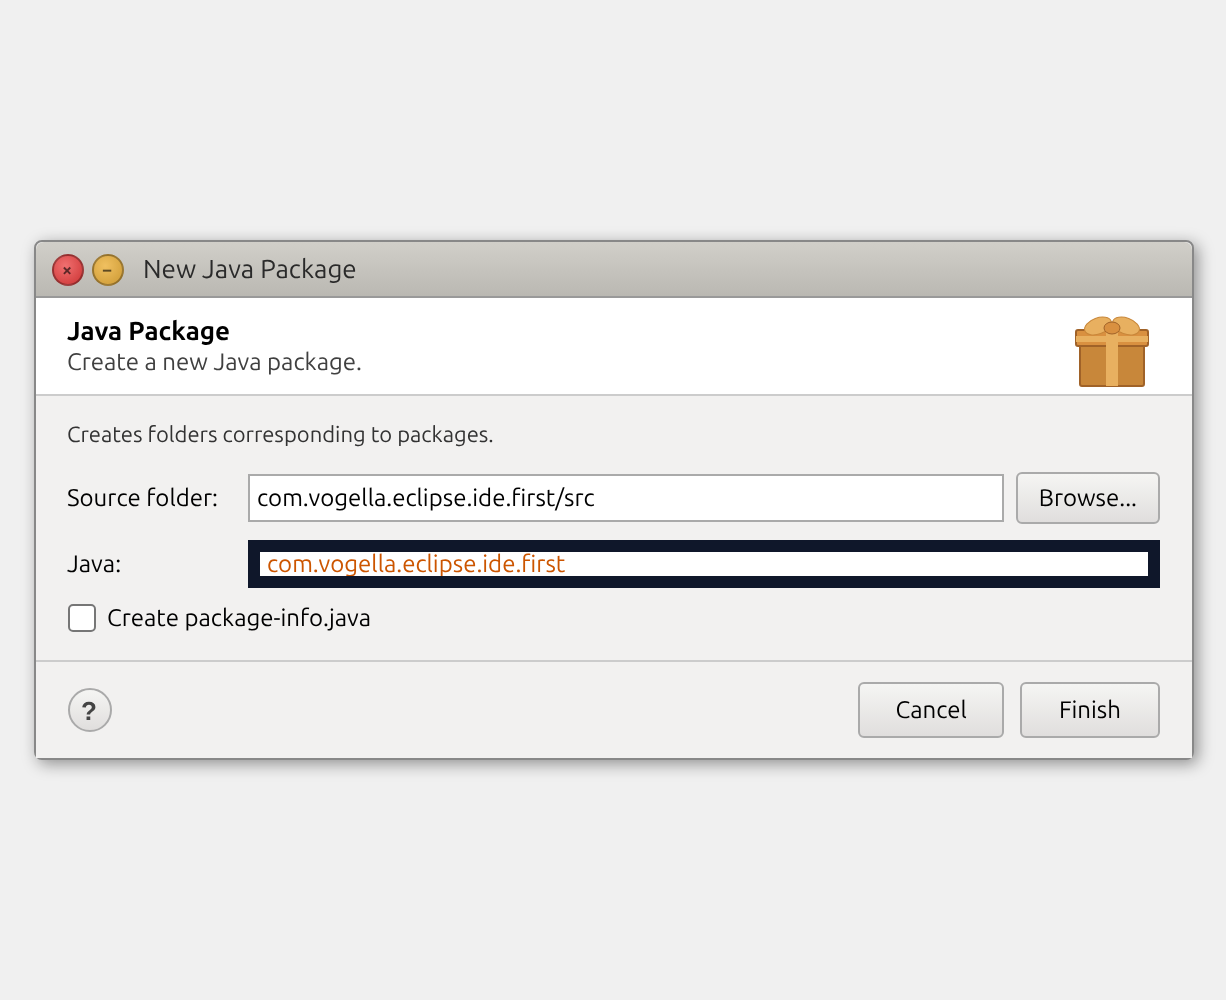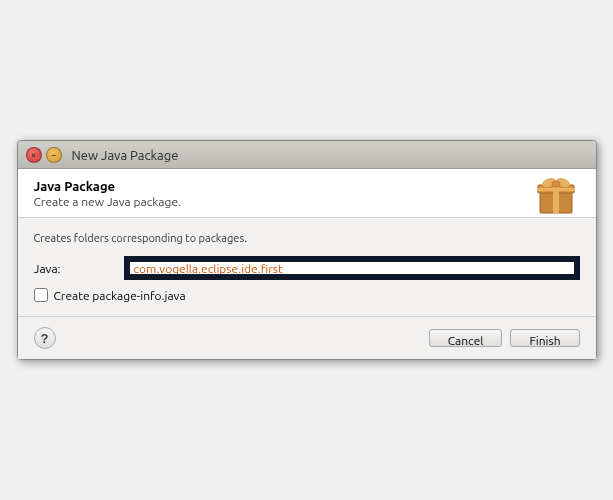--- a/index.html
+++ b/index.html
@@ -205,21 +205,21 @@
       color: #444;
     }
 
     .footer-right {
       display: flex;
       gap: 8px;
     }
 
     .action-btn {
       padding: 4px 18px;
-      height: 18px;
+      height: 28px;
       background: linear-gradient(to bottom, #f5f5f3, #e0dedd);
       border: 1px solid #aaa;
       border-radius: 3px;
       font-size: 12px;
       font-family: inherit;
       cursor: pointer;
     }
 
     .action-btn-primary {
       background: linear-gradient(to bottom, #f5f5f3, #e0dedd);
@@ -267,20 +267,25 @@
         <ellipse cx="27" cy="12" rx="7" ry="4" fill="#e8b060" stroke="#c8873a" stroke-width="0.5" transform="rotate(20 27 12)"></ellipse>
 
         <ellipse cx="20" cy="13" rx="4" ry="3" fill="#d99040" stroke="#a06228" stroke-width="0.5"></ellipse>
       </svg>
     </div>
   </div>
 
   <div class="content-area">
     <div class="description-text">Creates folders corresponding to packages.</div>
 
+    <div class="form-row">
+      <label class="form-label">Source folder:</label>
+      <input class="form-input" type="text" value="com.vogella.eclipse.ide.first/src" style="">
+      <button class="browse-btn">Browse...</button>
+    </div>
 
     <div class="form-row">
       <label class="form-label">Java:</label>
       <input class="form-input form-input-highlighted" type="text" value="com.vogella.eclipse.ide.first" style="">
     </div>
 
     <div class="checkbox-row">
       <input class="checkbox-input" type="checkbox" style="">
       <span class="checkbox-label">Create package-info.java</span>
     </div>

